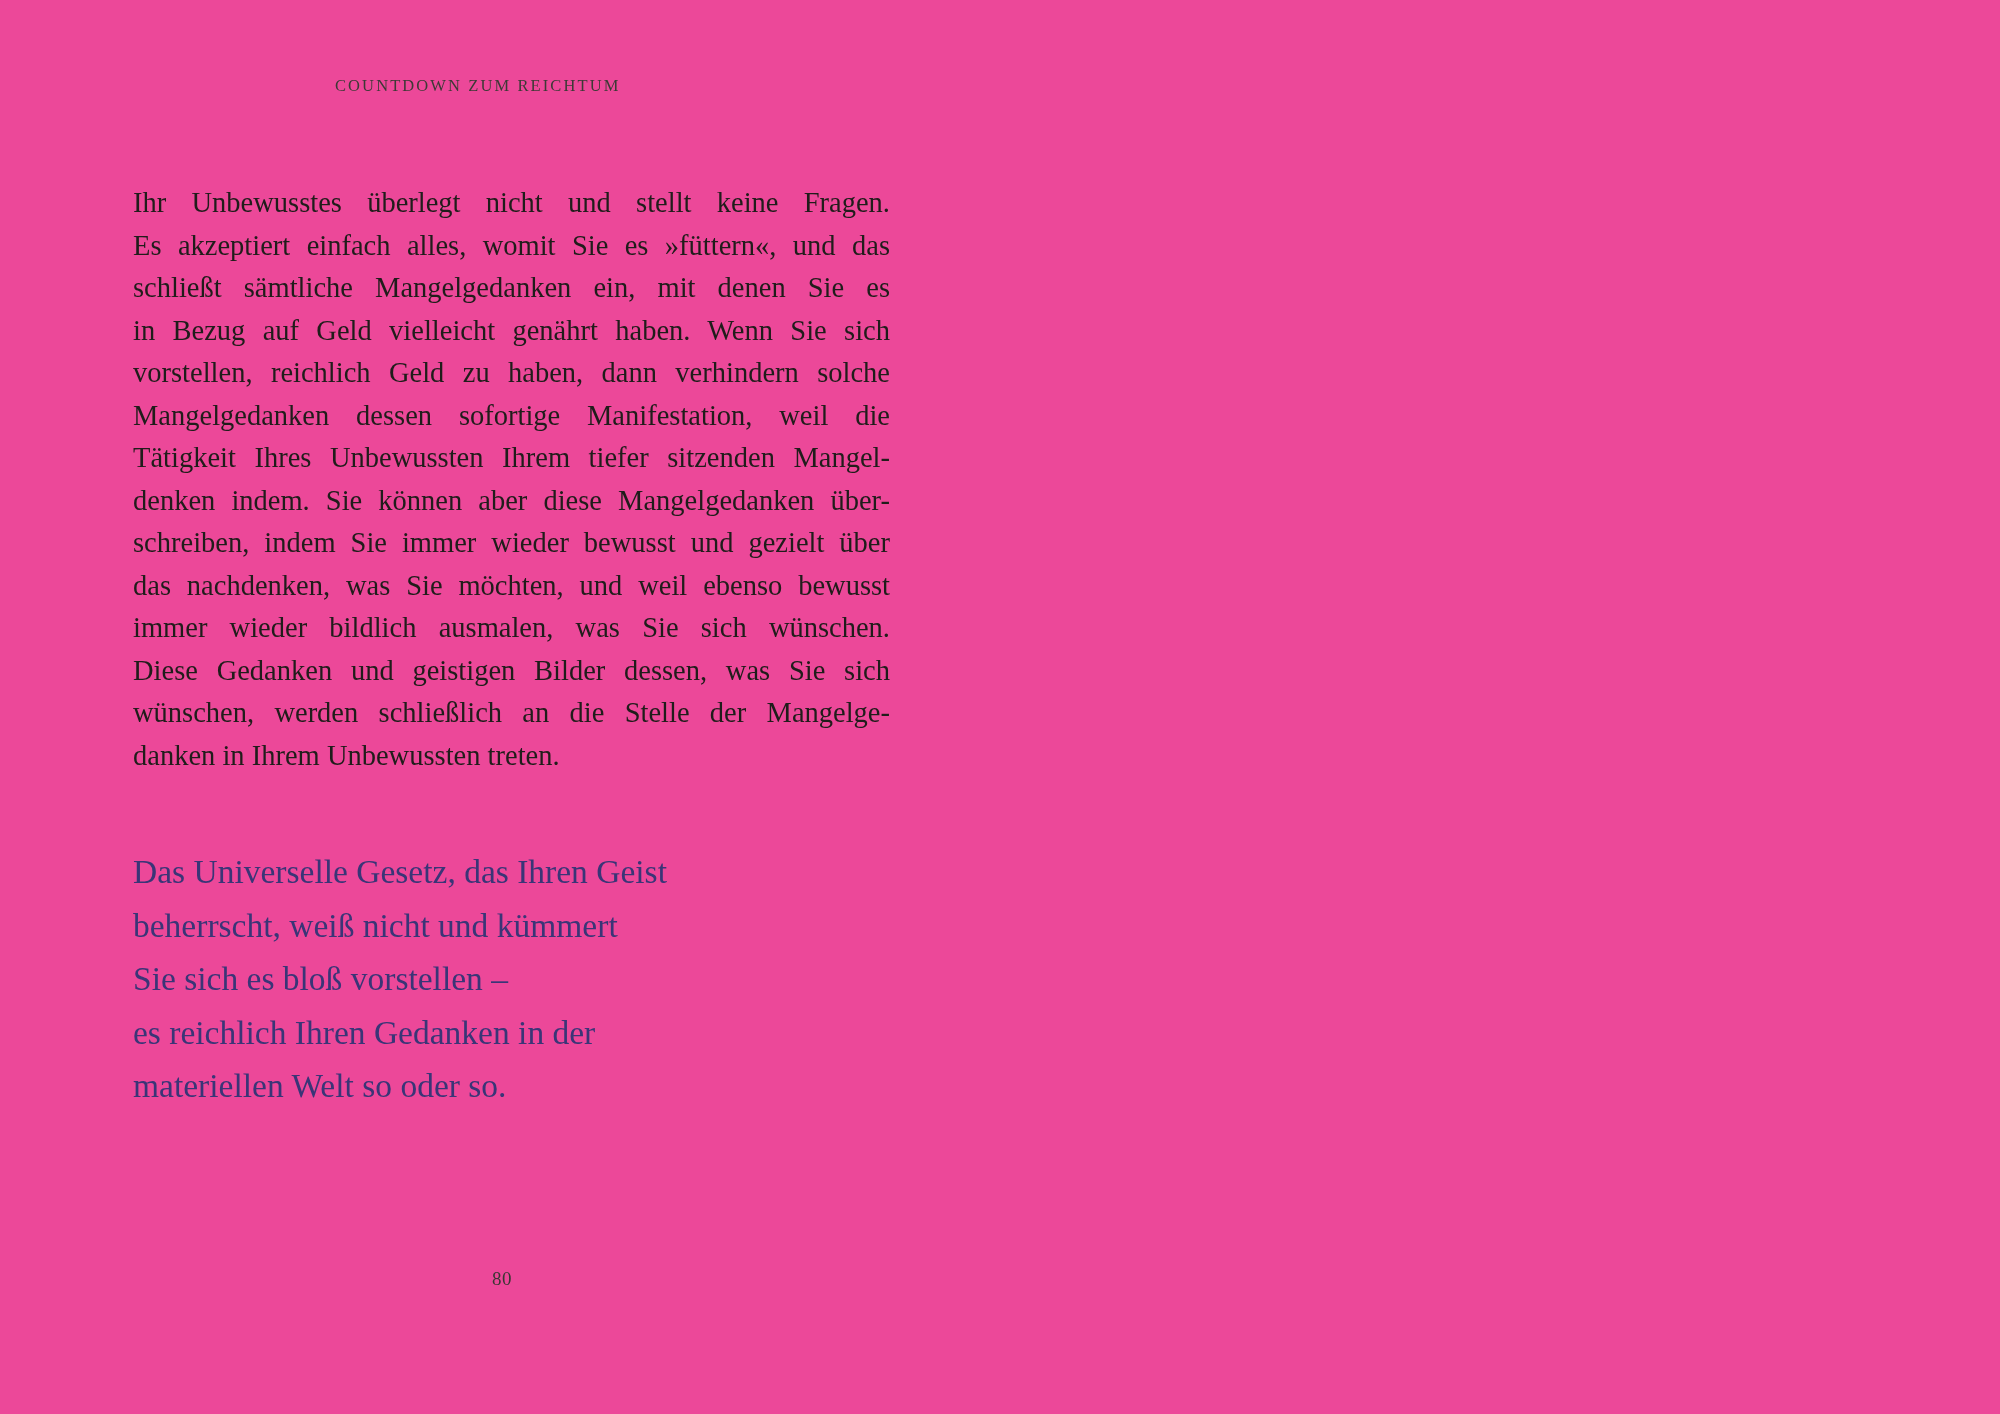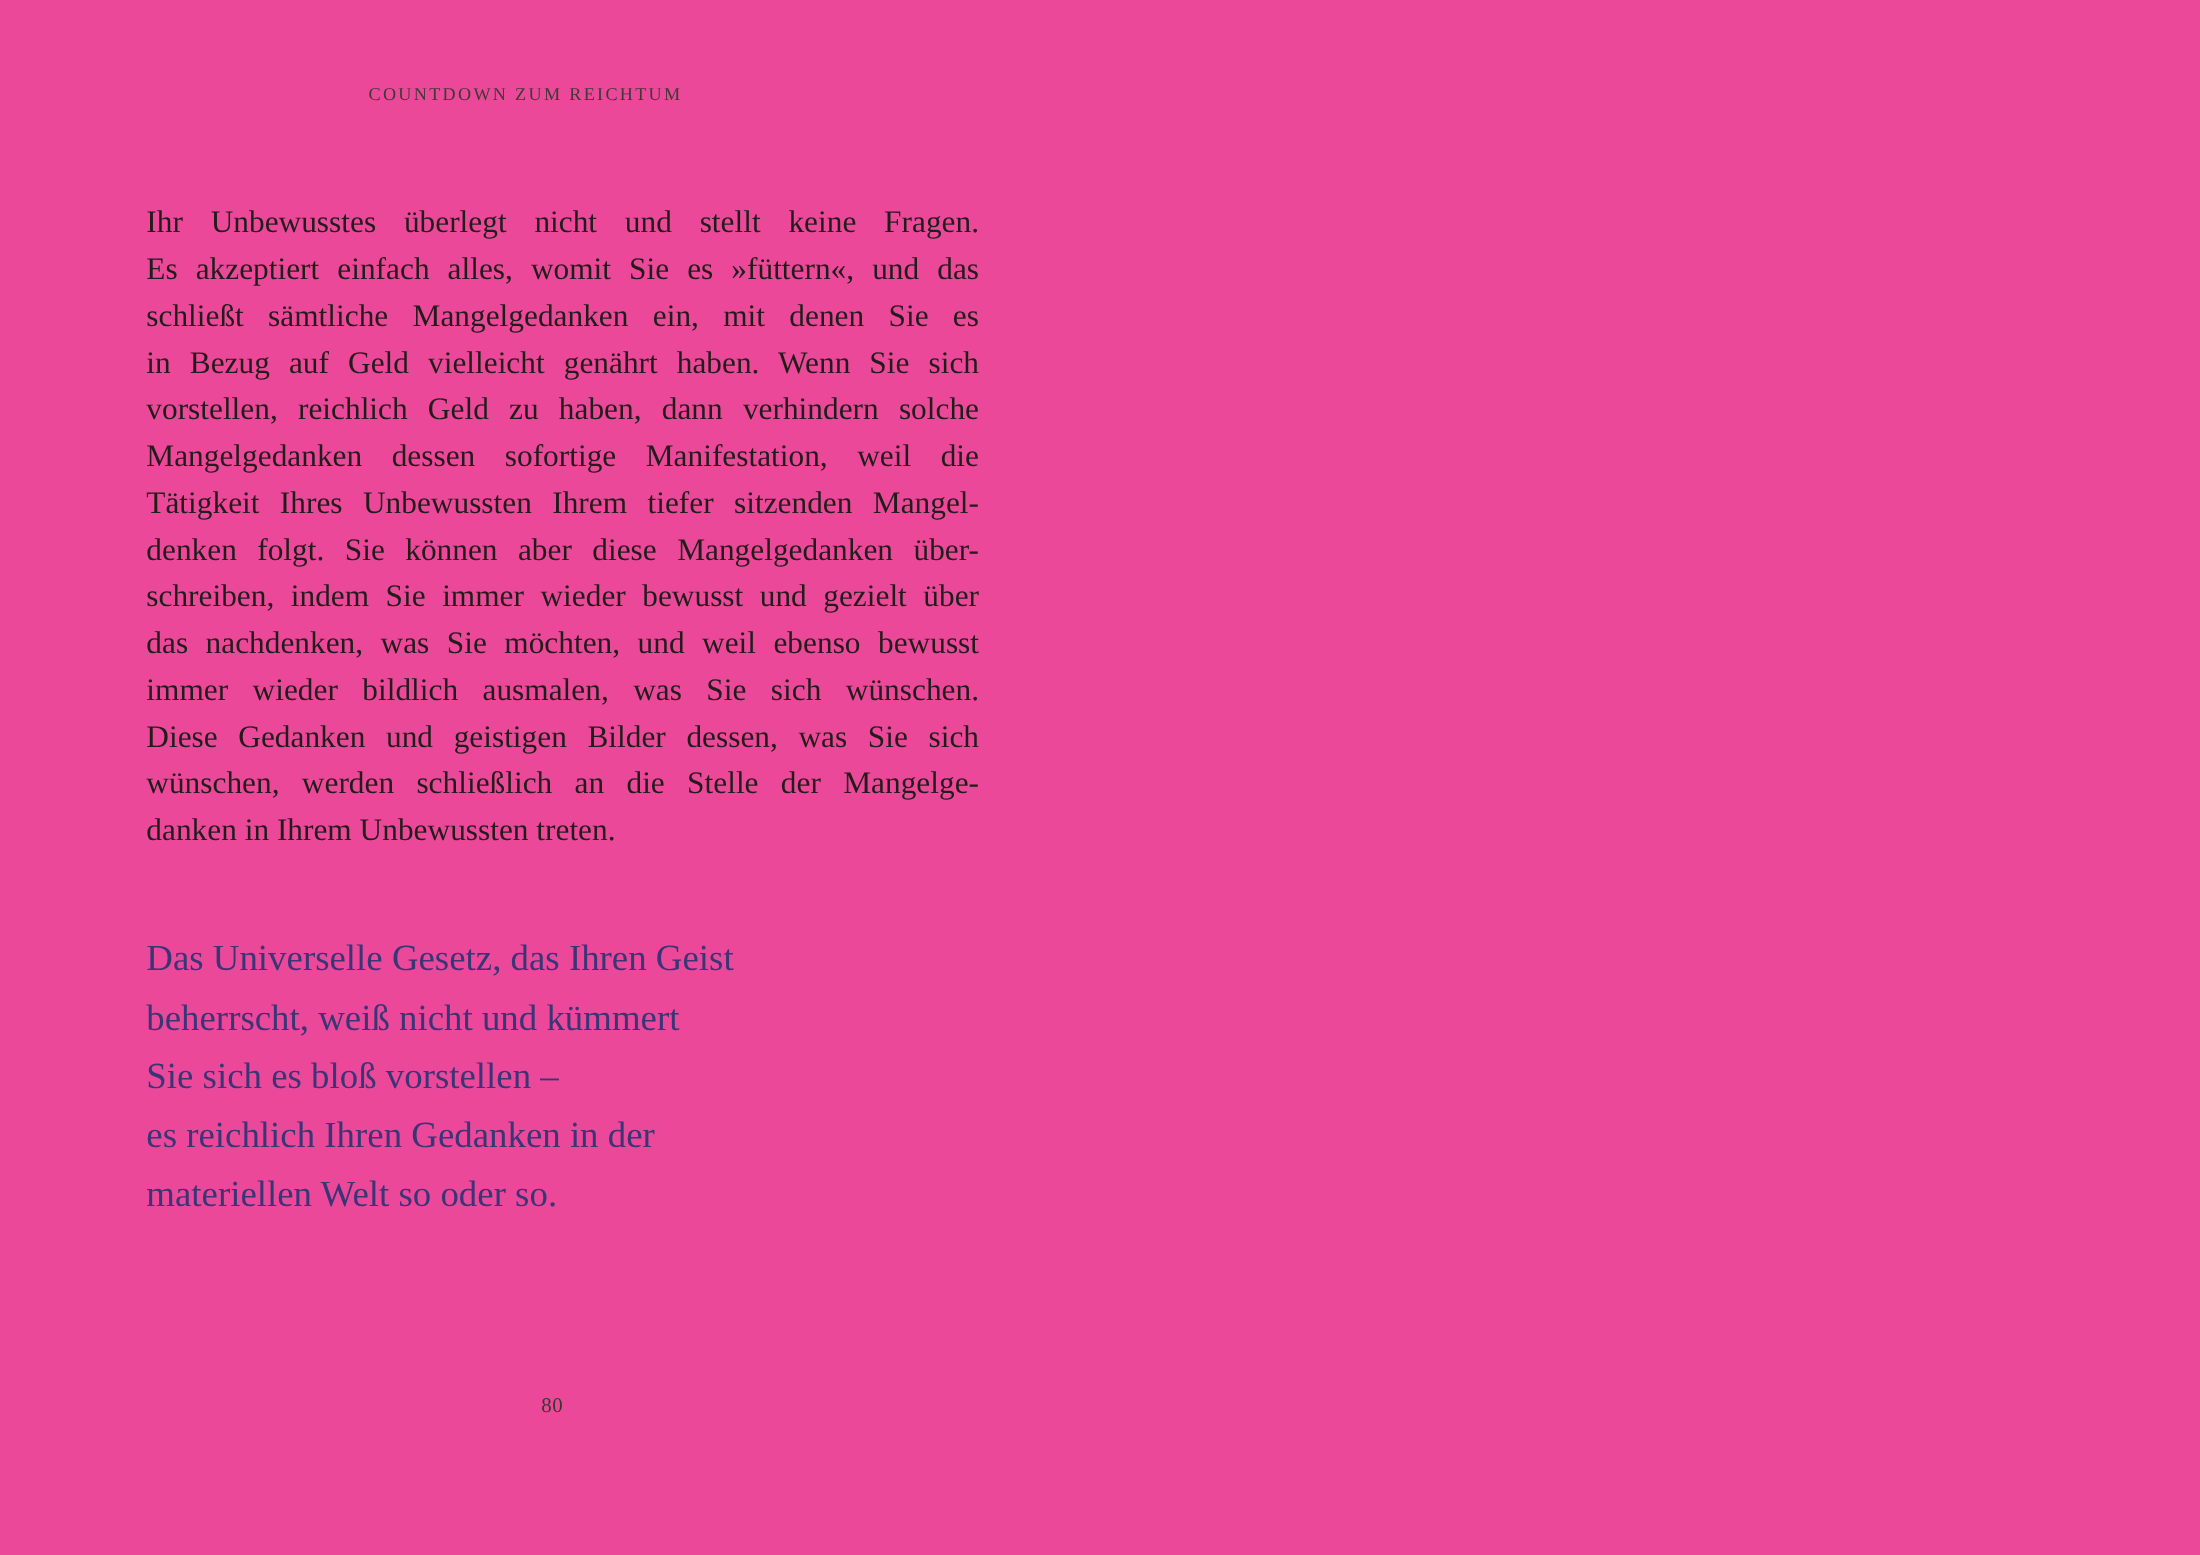--- a/index.html
+++ b/index.html
@@ -119,21 +119,21 @@
     <div class="content">
       <div class="just-lines">
         <span class="par">
           <span class="ln">Ihr Unbewusstes überlegt nicht und stellt keine Fragen.</span>
           <span class="ln">Es akzeptiert einfach alles, womit Sie es »füttern«, und das</span>
           <span class="ln">schließt sämtliche Mangelgedanken ein, mit denen Sie es</span>
           <span class="ln">in Bezug auf Geld vielleicht genährt haben. Wenn Sie sich</span>
           <span class="ln">vorstellen, reichlich Geld zu haben, dann verhindern solche</span>
           <span class="ln">Mangelgedanken dessen sofortige Manifestation, weil die</span>
           <span class="ln">Tätigkeit Ihres Unbewussten Ihrem tiefer sitzenden Mangel-</span>
-          <span class="ln">denken folgt. Sie können aber diese Mangelgedanken über-</span>
+          <span class="ln">denken indem. Sie können aber diese Mangelgedanken über-</span>
           <span class="ln">schreiben, indem Sie immer wieder bewusst und gezielt über</span>
           <span class="ln">das nachdenken, was Sie möchten, und weil ebenso bewusst</span>
           <span class="ln">immer wieder bildlich ausmalen, was Sie sich wünschen.</span>
           <span class="ln">Diese Gedanken und geistigen Bilder dessen, was Sie sich</span>
           <span class="ln">wünschen, werden schließlich an die Stelle der Mangelge-</span>
           <span class="ln last">danken in Ihrem Unbewussten treten.</span>
         </span>
       </div>
 
       <div class="pullquote">

